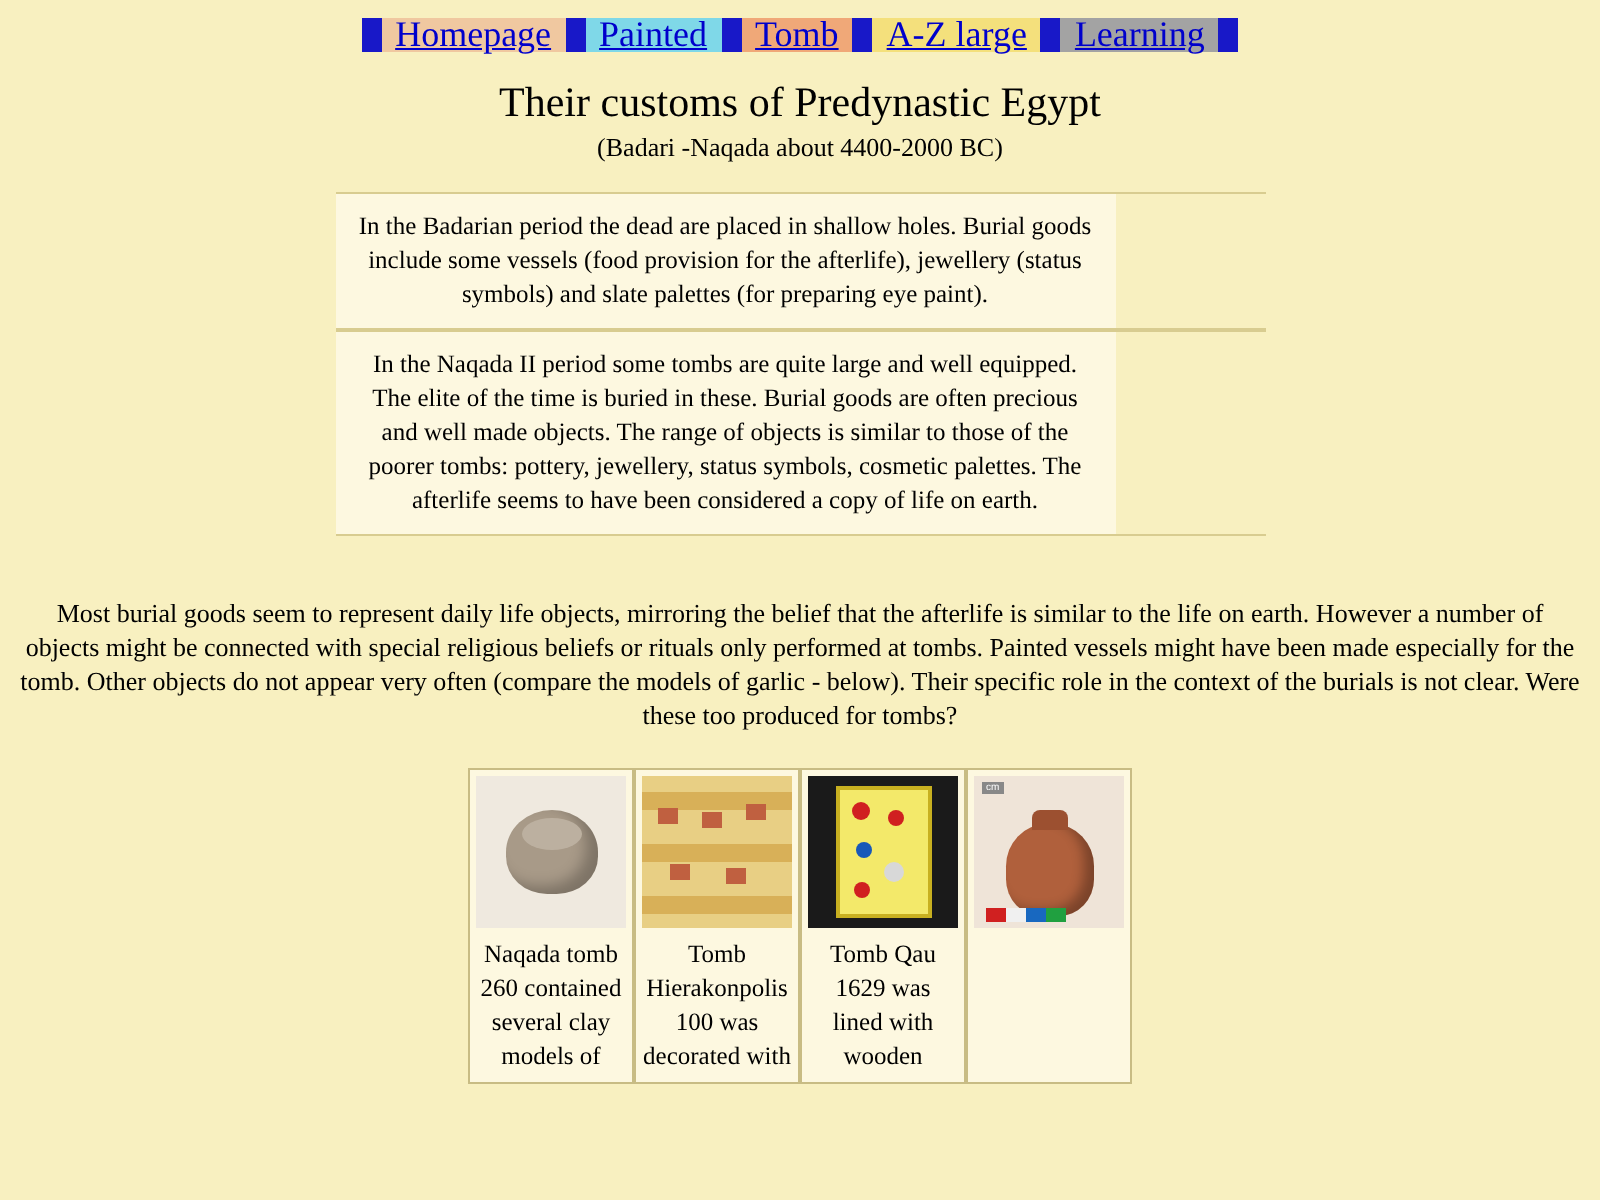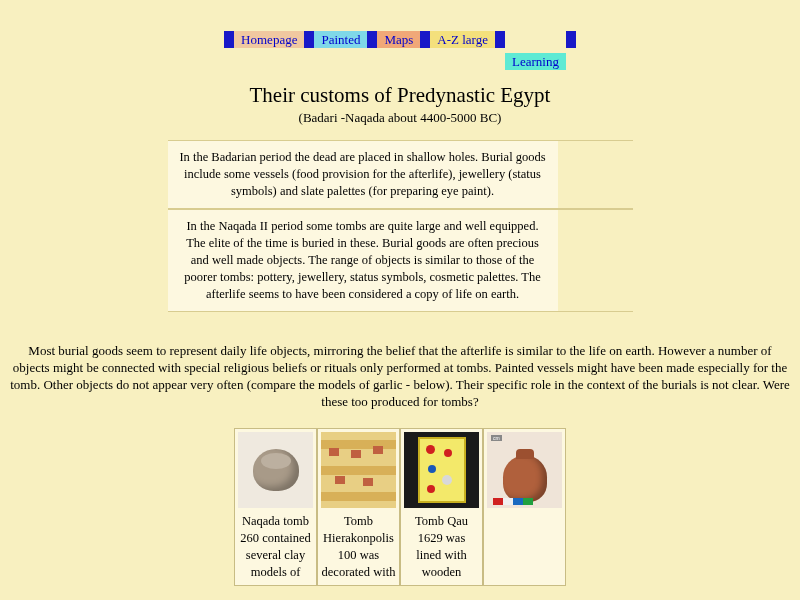--- a/index.html
+++ b/index.html
@@ -24,33 +24,34 @@
     gap: 0;
   }
   .nav-sep {
     width: 10px;
     height: 17px;
     background: #1818c8;
     flex: 0 0 auto;
   }
   .nav-btn {
     font-family: "Liberation Serif", serif;
-    font-size: 13px;
+    font-size: 18px;
     line-height: 17px;
     height: 17px;
     padding: 0 7px;
     color: #0000cc;
+    text-decoration: underline;
     white-space: nowrap;
     cursor: pointer;
   }
   .nav-btn.c-homepage { background: #f0c8a0; }
   .nav-btn.c-timeline { background: #7fd8e8; }
   .nav-btn.c-maps     { background: #f0a878; }
   .nav-btn.c-az       { background: #f4e07c; }
-  .nav-btn.c-learning { background: #5eead4; margin-top: 44px; }
+  .nav-btn.c-learning { background: #a3a3a3; }
 
   
   .title {
     text-align: center;
     font-size: 21px;
     margin-top: 13px;
     line-height: 24px;
   }
   .subtitle {
     text-align: center;
@@ -293,30 +294,30 @@
 </style>
 </head>
 <body>
 
 <div class="nav">
   <div class="nav-sep"></div>
   <div class="nav-btn c-homepage">Homepage</div>
   <div class="nav-sep"></div>
   <div class="nav-btn c-timeline">Painted</div>
   <div class="nav-sep"></div>
-  <div class="nav-btn c-maps">Maps</div>
+  <div class="nav-btn c-maps">Tomb</div>
   <div class="nav-sep"></div>
   <div class="nav-btn c-az">A-Z large</div>
   <div class="nav-sep"></div>
   <div class="nav-btn c-learning">Learning</div>
   <div class="nav-sep"></div>
 </div>
 
 <div class="title">Their customs of Predynastic Egypt</div>
-<div class="subtitle">(Badari -Naqada about 4400-5000 BC)</div>
+<div class="subtitle">(Badari -Naqada about 4400-2000 BC)</div>
 
 <div class="periods">
 
   <div class="prow">
     <div class="ptext">In the Badarian period the dead are placed in shallow holes. Burial goods include some vessels (food provision for the afterlife), jewellery (status symbols) and slate palettes (for preparing eye paint).</div>
     <div class="pimg">
       <div class="grave1">
         <div class="arrowhead"></div>
         <div class="arrow"></div>
         <div class="nlabel">N</div>

